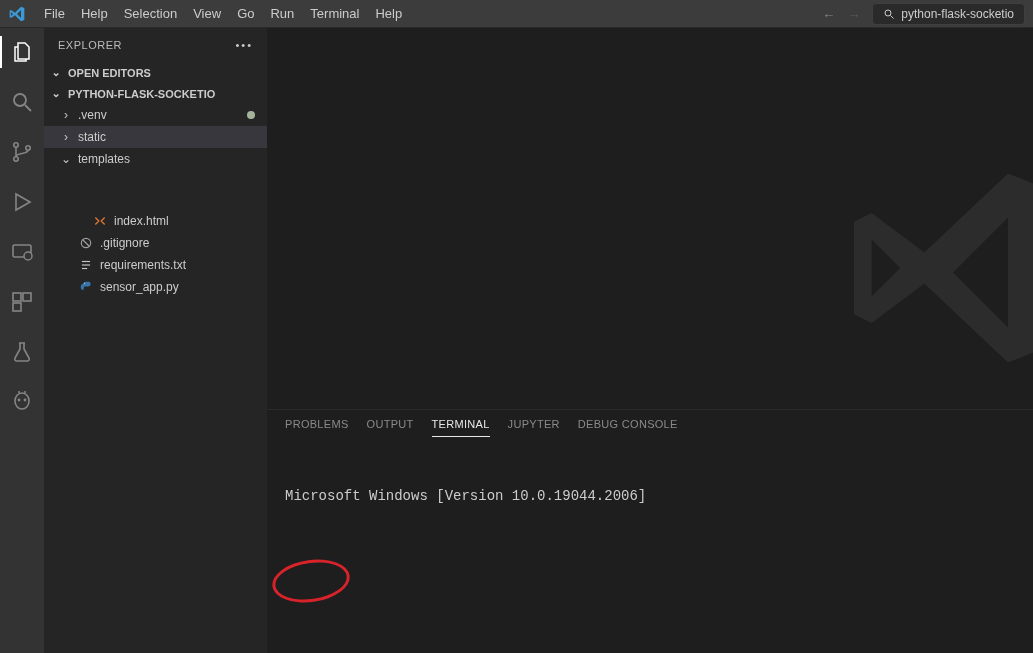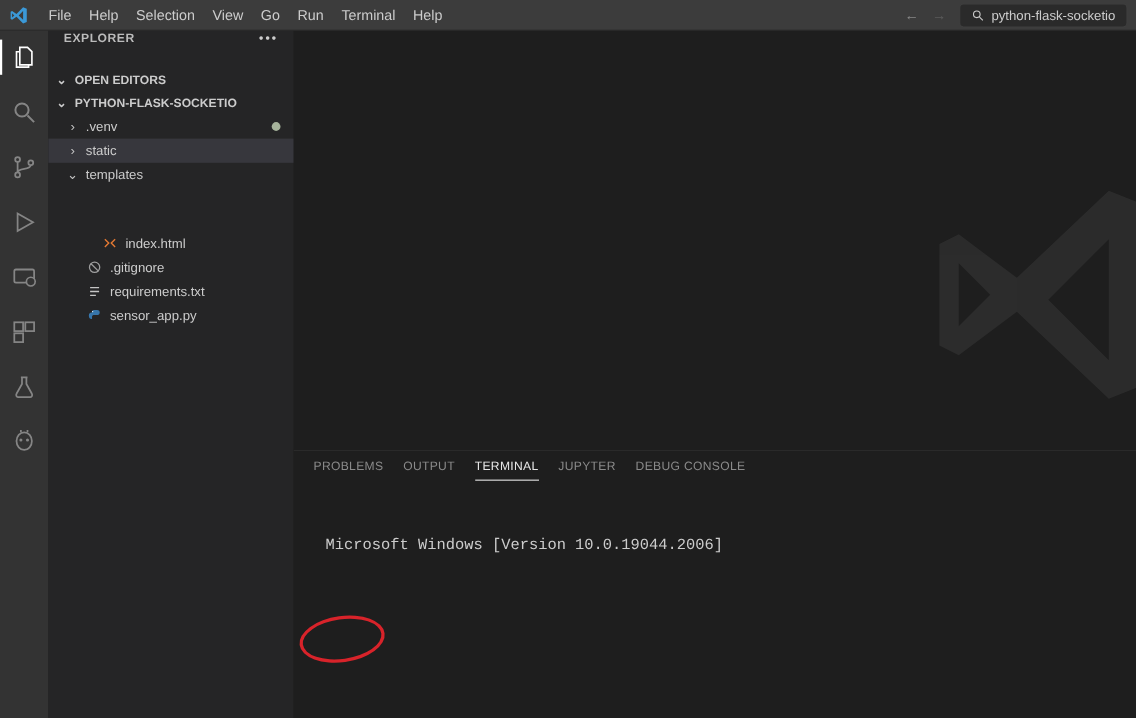--- a/index.html
+++ b/index.html
@@ -73,27 +73,27 @@
   .sidebar {
     width: 223px;
     background: #252526;
     display: flex;
     flex-direction: column;
     font-size: 12px;
   }
   .sidebar-header {
     height: 34px;
     display: flex;
-    align-items: flex-start;
+    align-items: center;
     justify-content: space-between;
     padding: 1px 14px;
     color: #bbb;
     font-size: 11px;
     letter-spacing: .5px;
-    font-weight: 700;
+    font-weight: 400;
   }
   .sidebar-header .dots { color: #ccc; letter-spacing: 2px; cursor: pointer; }
   .section-header {
     display:flex;
     align-items:center;
     gap:6px;
     padding: 4px 6px;
     font-size:11px;
     font-weight:700;
     color:#ccc;
@@ -167,21 +167,21 @@
   .terminal-body {
     flex:1;
     padding: 12px 18px;
     font-family: Consolas, "Courier New", monospace;
     font-size:14px;
     line-height:1.35;
     color:#cccccc;
     position:relative;
     white-space:pre;
   }
-  .t-line { white-space:pre;margin-left:11px; }
+  .t-line { white-space:pre; }
   .annotation {
     position:absolute;
     border:3px solid #d8232a;
     border-radius:50%;
     width:78px;
     height:42px;
     left:5px;
     top:123px;
     transform:rotate(-8deg);
     pointer-events:none;

